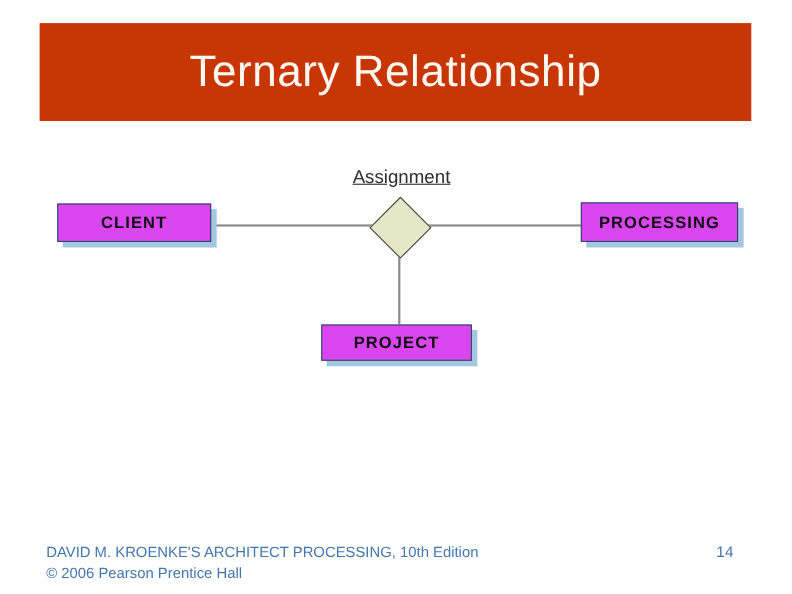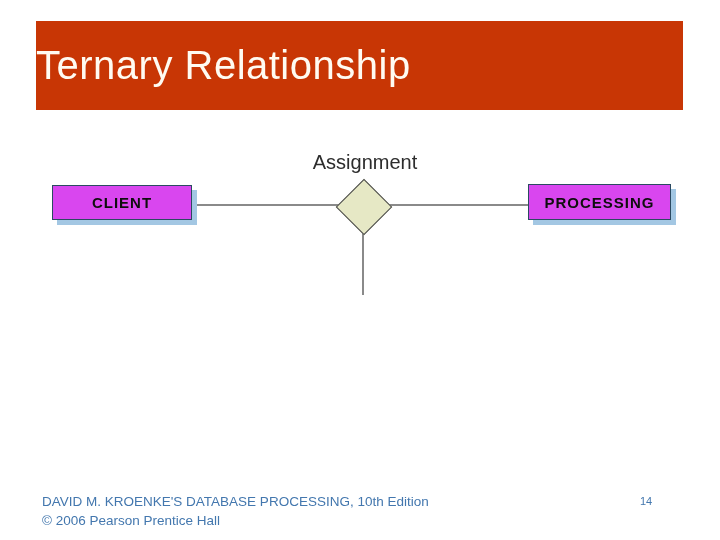--- a/index.html
+++ b/index.html
@@ -18,38 +18,40 @@
   
   .title-bar {
     position: absolute;
     left: 36px;
     top: 21px;
     width: 647px;
     height: 89px;
     background: #c83605;
     display: flex;
     align-items: center;
+    justify-content: center;
   }
   .title-text {
     color: #fffbf2;
     font-size: 40px;
     font-weight: 400;
     letter-spacing: 0.5px;
     white-space: nowrap;
   }
   
   .rel-label {
     position: absolute;
     left: 300px;
     top: 151px;
     width: 130px;
     text-align: center;
-    font-size: 20px;
+    font-size: 17px;
     color: #2d2d2d;
     z-index: 3;
+    text-decoration: underline;
   }
   .h-line {
     position: absolute;
     left: 190px;
     top: 204px;
     width: 338px;
     height: 2px;
     background: #8a8a8a;
     z-index: 1;
   }
@@ -97,22 +99,22 @@
     top: 492px;
     font-size: 13.5px;
     line-height: 19px;
     color: #4377ae;
   }
   .page-number {
     position: absolute;
     left: 640px;
     top: 492px;
     width: 38px;
-    text-align: left;
-    font-size: 11px;
+    text-align: center;
+    font-size: 14px;
     line-height: 19px;
     color: #4377ae;
   }
 </style>
 </head>
 <body>
 
 <div id="slide">
 
   <div class="title-bar">
@@ -127,21 +129,24 @@
   <div class="diamond"></div>
 
   <div class="entity entity-client">
     <span>CLIENT</span>
   </div>
 
   <div class="entity entity-architect">
     <span>PROCESSING</span>
   </div>
 
+  <div class="entity entity-project">
+    <span>PROJECT</span>
+  </div>
 
   <div class="footer">
-    <div>DAVID M. KROENKE'S DATABASE PROCESSING, 10th Edition</div>
+    <div>DAVID M. KROENKE'S ARCHITECT PROCESSING, 10th Edition</div>
     <div>© 2006 Pearson Prentice Hall</div>
   </div>
 
   <div class="page-number">14</div>
 
 </div>
 
 </body></html>

